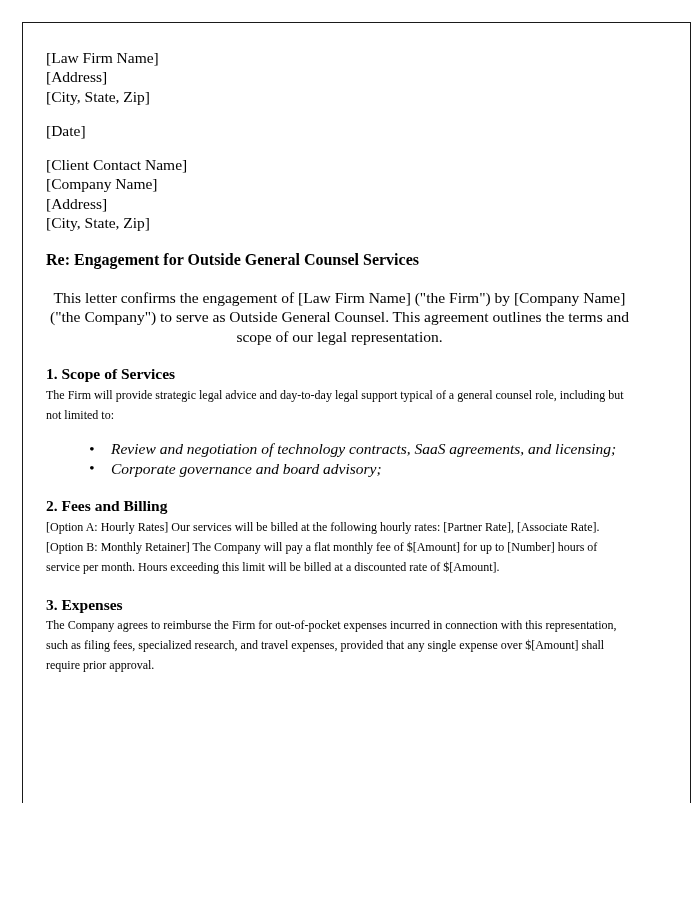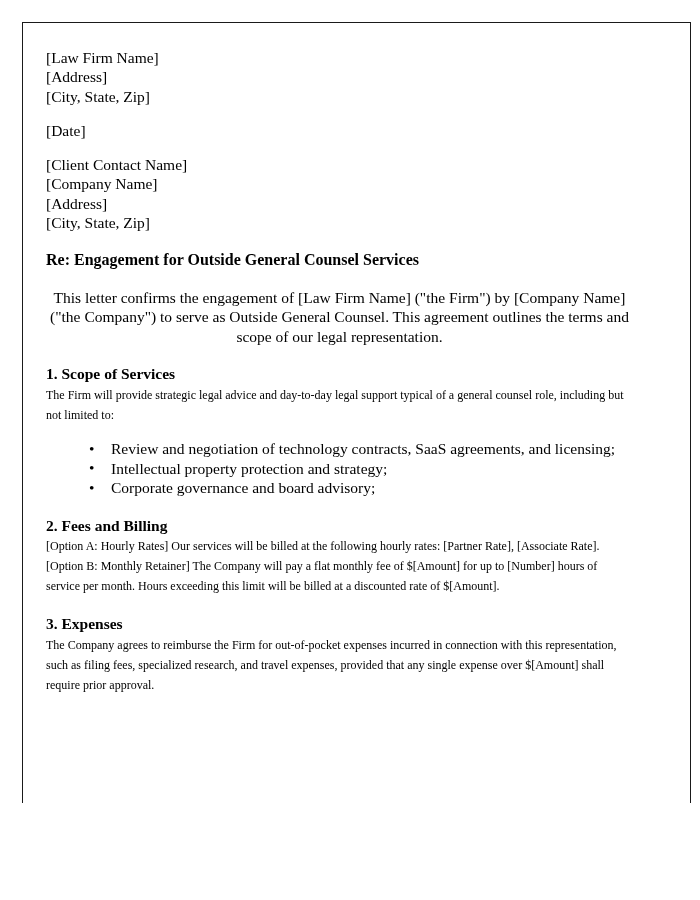--- a/index.html
+++ b/index.html
@@ -68,20 +68,21 @@
   }
   .sec-body {
     font-size: 12px;
     line-height: 20px;
     margin-top: 1px;
   }
   ul.bullets {
     margin: 14px 0 0 0;
     padding: 0 0 0 43px;
     list-style: none;
+    font-style: italic;
   }
   ul.bullets li {
     font-size: 15.5px;
     line-height: 19.6px;
     position: relative;
     padding-left: 22px;
   }
   ul.bullets li::before {
     content: "\2022";
     position: absolute;
@@ -118,21 +119,20 @@
     <div class="subject">Re: Engagement for Outside General Counsel Services</div>
 
 
     <div class="para">This letter confirms the engagement of [Law Firm Name] ("the Firm") by [Company Name] ("the Company") to serve as Outside General Counsel. This agreement outlines the terms and scope of our legal representation.</div>
 
     <div class="sec-head">1. Scope of Services</div>
     <div class="sec-body">The Firm will provide strategic legal advice and day-to-day legal support typical of a general counsel role, including but not limited to:</div>
 
     <ul class="bullets">
       <li>Review and negotiation of technology contracts, SaaS agreements, and licensing;</li>
-      <li>Intellectual property protection and strategy;</li>
       <li>Corporate governance and board advisory;</li>
     </ul>
 
     <div class="sec-head">2. Fees and Billing</div>
     <div class="sec-body">[Option A: Hourly Rates] Our services will be billed at the following hourly rates: [Partner Rate], [Associate Rate].
 [Option B: Monthly Retainer] The Company will pay a flat monthly fee of $[Amount] for up to [Number] hours of service per month. Hours exceeding this limit will be billed at a discounted rate of $[Amount].</div>
 
     <div class="sec-head">3. Expenses</div>
     <div class="sec-body">The Company agrees to reimburse the Firm for out-of-pocket expenses incurred in connection with this representation, such as filing fees, specialized research, and travel expenses, provided that any single expense over $[Amount] shall require prior approval.</div>
 

